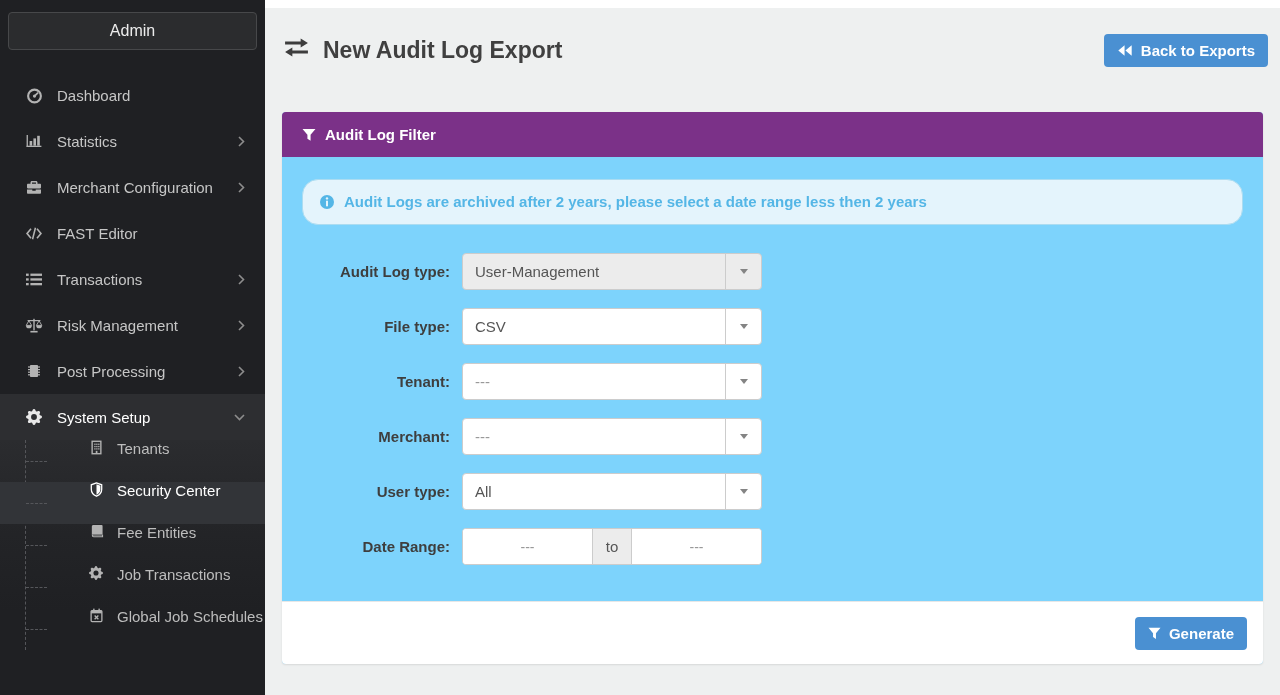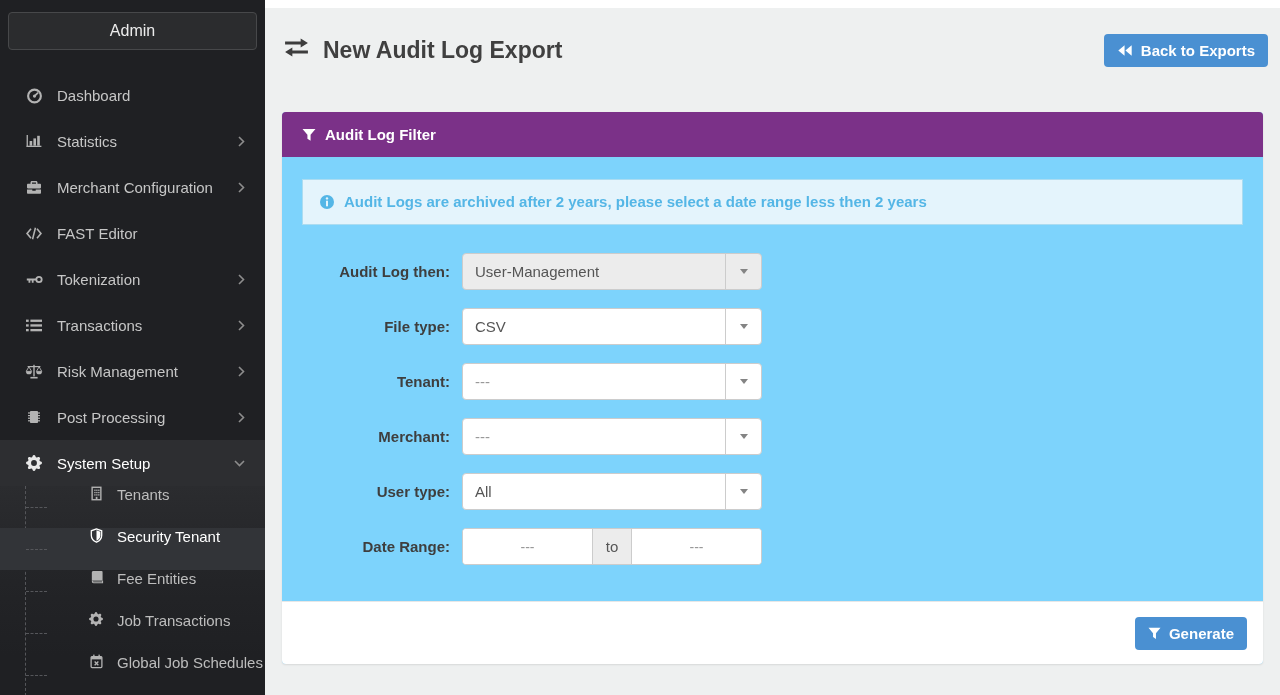--- a/index.html
+++ b/index.html
@@ -46,21 +46,21 @@
     gap:8px; cursor:pointer; font-family:"Liberation Sans", sans-serif; }
   .btn .bicon { display:flex; }
 
   .panel { margin:17px 17px; background:#7dd3fc; border-radius:4px;
     box-shadow:0 1px 2px rgba(0,0,0,.10); }
   .panel-header { background:#7b3188; color:#fff; font-weight:700; font-size:15px;
     padding:14px 20px; border-radius:4px 4px 0 0; display:flex; align-items:center; gap:9px; }
   .panel-header .picon { display:flex; }
   .panel-body { padding:22px 20px 36px 20px; }
 
-  .alert-info { background:#e4f4fc; border:1px solid #abdcf1; border-radius:0;
+  .alert-info { background:#e4f4fc; border:1px solid #abdcf1; border-radius:16px;
     padding:13px 16px; color:#54b6e6; font-weight:700; font-size:15px; line-height:18px;
     display:flex; align-items:center; gap:9px; margin-bottom:28px; }
   .alert-info .aicon { display:flex; flex:none; }
 
   .form-row { display:flex; align-items:center; margin-bottom:18px; }
   .form-row:last-child { margin-bottom:0; }
   .form-label { width:148px; min-width:148px; text-align:right; font-weight:700;
     font-size:15px; color:#3e3e3e; margin-right:12px; }
 
   .select { width:300px; height:37px; border:1px solid #ccc; border-radius:4px;
@@ -144,34 +144,20 @@
 
     <div class="nav-item">
       <span class="nicon">
         <svg width="18" height="13" viewBox="0 0 18 13" fill="currentColor">
             <path d="M5.4 1.2 1 6.5l4.4 5.3 1.2-1.1-3.5-4.2 3.5-4.2zM12.6 1.2 17 6.5l-4.4 5.3-1.2-1.1 3.5-4.2-3.5-4.2zM9.7.6l1.5.4-2.9 11.4-1.5-.4z"></path>
           </svg>
       </span>
       <span>FAST Editor</span>
     </div>
 
-    <div class="nav-item">
-      <span class="nicon">
-        <svg width="17" height="13" viewBox="0 0 17 13">
-            <circle cx="13" cy="6.5" r="2.7" fill="none" stroke="currentColor" stroke-width="1.8"></circle>
-            <path d="M10.2 5.4H.8v2.2h1.7v2.2h1.8V7.6h1.5v2.2h1.8V7.6h2.6z" fill="currentColor"></path>
-          </svg>
-      </span>
-      <span>Tokenization</span>
-      <span class="chev">
-        <svg width="7" height="11" viewBox="0 0 7 11">
-            <path d="M1 1l4.5 4.5L1 10" fill="none" stroke="currentColor" stroke-width="1.6"></path>
-          </svg>
-      </span>
-    </div>
 
     <div class="nav-item">
       <span class="nicon">
         <svg width="16" height="13" viewBox="0 0 16 13" fill="currentColor">
             <rect x="0" y="0.6" width="2.7" height="2.3"></rect>
             <rect x="4.4" y="0.6" width="11.6" height="2.3"></rect>
             <rect x="0" y="5.3" width="2.7" height="2.3"></rect>
             <rect x="4.4" y="5.3" width="11.6" height="2.3"></rect>
             <rect x="0" y="10" width="2.7" height="2.3"></rect>
             <rect x="4.4" y="10" width="11.6" height="2.3"></rect>
@@ -262,21 +248,21 @@
         <span>Tenants</span>
       </div>
 
       <div class="sub-item active">
         <span class="nicon">
           <svg width="13" height="15" viewBox="0 0 14 16">
               <path d="M7 .9 1.4 2.9v4.7c0 4.1 3.1 6.5 5.6 7.6 2.5-1.1 5.6-3.5 5.6-7.6V2.9z" fill="none" stroke="currentColor" stroke-width="1.4"></path>
               <path d="M7 2.4v11.2c2-1 4.2-2.9 4.2-6V3.9z" fill="currentColor"></path>
             </svg>
         </span>
-        <span>Security Tenant</span>
+        <span>Security Center</span>
       </div>
 
       <div class="sub-item">
         <span class="nicon">
           <svg width="15" height="14" viewBox="0 0 16 15" fill="currentColor">
               <path d="M4.3 1h9.2c.6 0 1 .4 1 1v9H4.9c-.8 0-1.5.4-1.9 1V2.9C3 1.8 3.5 1 4.3 1z"></path>
               <path d="M4.9 11.7h9.6v2H4.9c-.8 0-1.4-.45-1.4-1s.6-1 1.4-1z" fill="none" stroke="currentColor" stroke-width="1.1"></path>
             </svg>
         </span>
         <span>Fee Entities</span>
@@ -349,21 +335,21 @@
           <svg width="16" height="16" viewBox="0 0 16 16">
               <circle cx="8" cy="8" r="7" fill="currentColor"></circle>
               <rect x="7" y="6.7" width="2" height="5.6" fill="#e4f4fc"></rect>
               <circle cx="8" cy="4.4" r="1.2" fill="#e4f4fc"></circle>
             </svg>
         </span>
         <span>Audit Logs are archived after 2 years, please select a date range less then 2 years</span>
       </div>
 
       <div class="form-row">
-        <div class="form-label">Audit Log then:</div>
+        <div class="form-label">Audit Log type:</div>
         <div class="select disabled">
           <span class="sel-value">User-Management</span>
           <span class="caret-box">
               <span class="caret"></span>
             </span>
         </div>
       </div>
 
       <div class="form-row">
         <div class="form-label">File type:</div>

